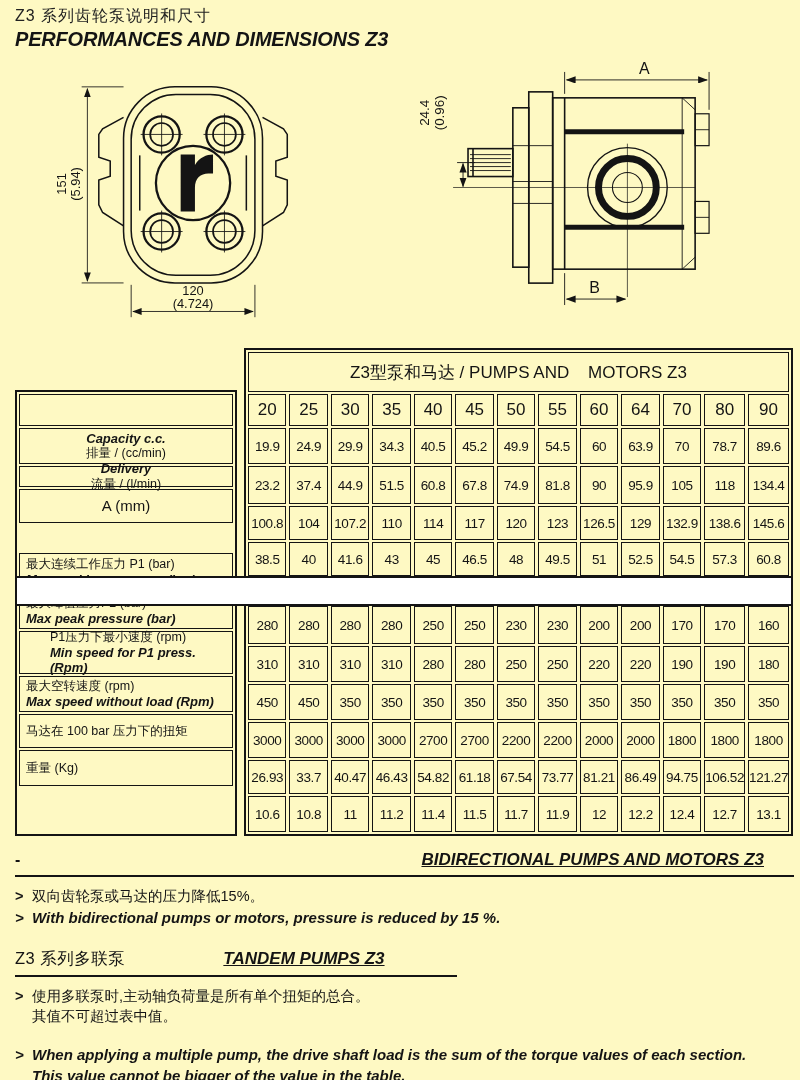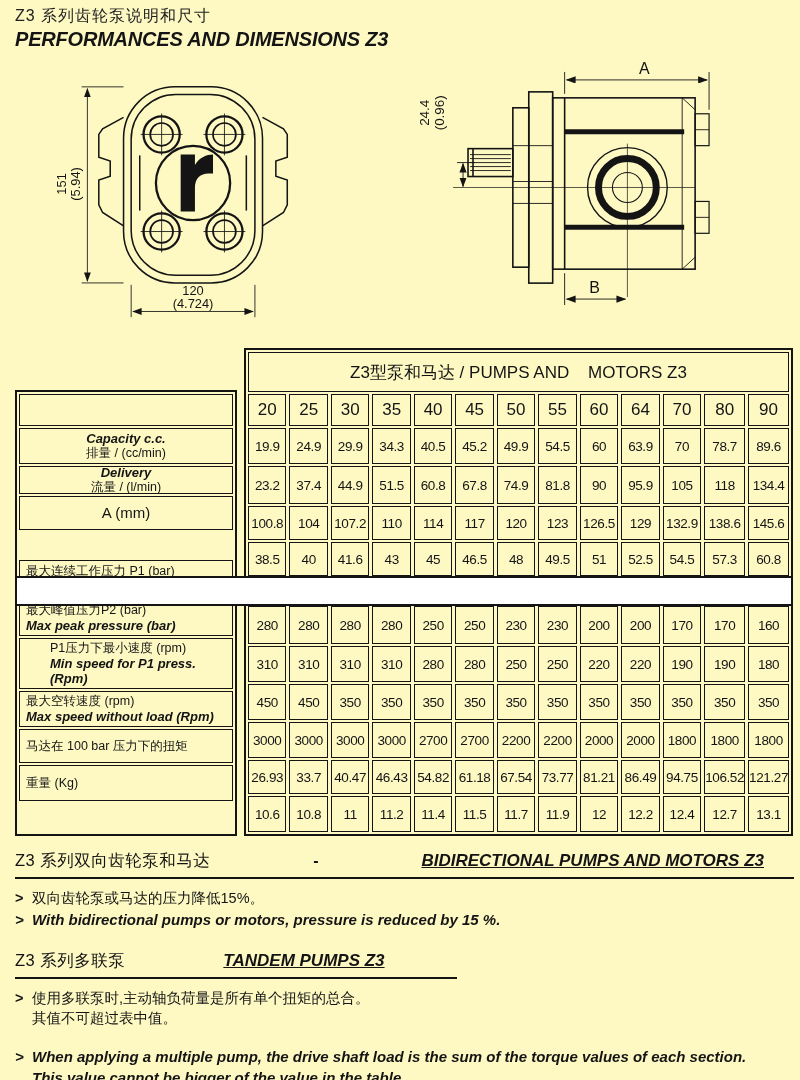--- a/index.html
+++ b/index.html
@@ -198,37 +198,37 @@
     <text transform="translate(31,55) rotate(-90)" text-anchor="middle" font-size="13.5">(0.96)</text>
   </svg>
 
   <div class="tbl">
     <div class="col-labels" id="col-labels">
         <div class="label-box" style="height: 32px;"></div>
         <div class="label-box" style="height: 36px;">
           <div class="lbl-en">Capacity c.c.</div>
           <div class="lbl-zh">排量 / (cc/min)</div>
         </div>
-        <div class="label-box" style="height: 28px;">
+        <div class="label-box" style="height: 21px;">
           <div class="lbl-en">Delivery</div>
           <div class="lbl-zh">流量 / (l/min)</div>
         </div>
         <div class="label-box" style="height: 34px;">
           <div class="lbl-plain">A (mm)</div>
         </div>
         <div class="label-spacer" style="height: 26px;"></div>
         <div class="label-box left" style="height: 38px;">
           <div class="lbl-zh">最大连续工作压力 P1 (bar)</div>
           <div class="lbl-en">Max working pressure (bar)</div>
         </div>
         <div class="label-box left" style="height: 36px;">
           <div class="lbl-zh">最大峰值压力P2 (bar)</div>
           <div class="lbl-en">Max peak pressure (bar)</div>
         </div>
-        <div class="label-box left" style="height: 51px; padding-left: 30px;">
+        <div class="label-box left" style="height: 43px; padding-left: 30px;">
           <div class="lbl-zh">P1压力下最小速度 (rpm)</div>
           <div class="lbl-en">Min speed for P1 press. (Rpm)</div>
         </div>
         <div class="label-box left" style="height: 36px;">
           <div class="lbl-zh">最大空转速度 (rpm)</div>
           <div class="lbl-en">Max speed without load (Rpm)</div>
         </div>
         <div class="label-box left" style="height: 34px;">
           <div class="lbl-zh">马达在 100 bar 压力下的扭矩</div>
         </div>
@@ -384,21 +384,20 @@
           <div class="cell">12.7</div>
           <div class="cell">13.1</div>
         </div>
     </div>
     <div class="sep-overlay"></div>
   </div>
 
   <div class="sections">
 
     <div class="sec-head">
-      <span class="sec-zh">Z3 系列双向齿轮泵和马达</span>
       <span class="sec-dash">-</span>
       <span class="sec-en">BIDIRECTIONAL PUMPS AND MOTORS Z3</span>
     </div>
     <div class="bullets" id="bullets-0">
         <div class="bullet">
           <span class="chev">&gt;</span>
           <span>双向齿轮泵或马达的压力降低15%。</span>
         </div>
         <div class="bullet en">
           <span class="chev">&gt;</span>

